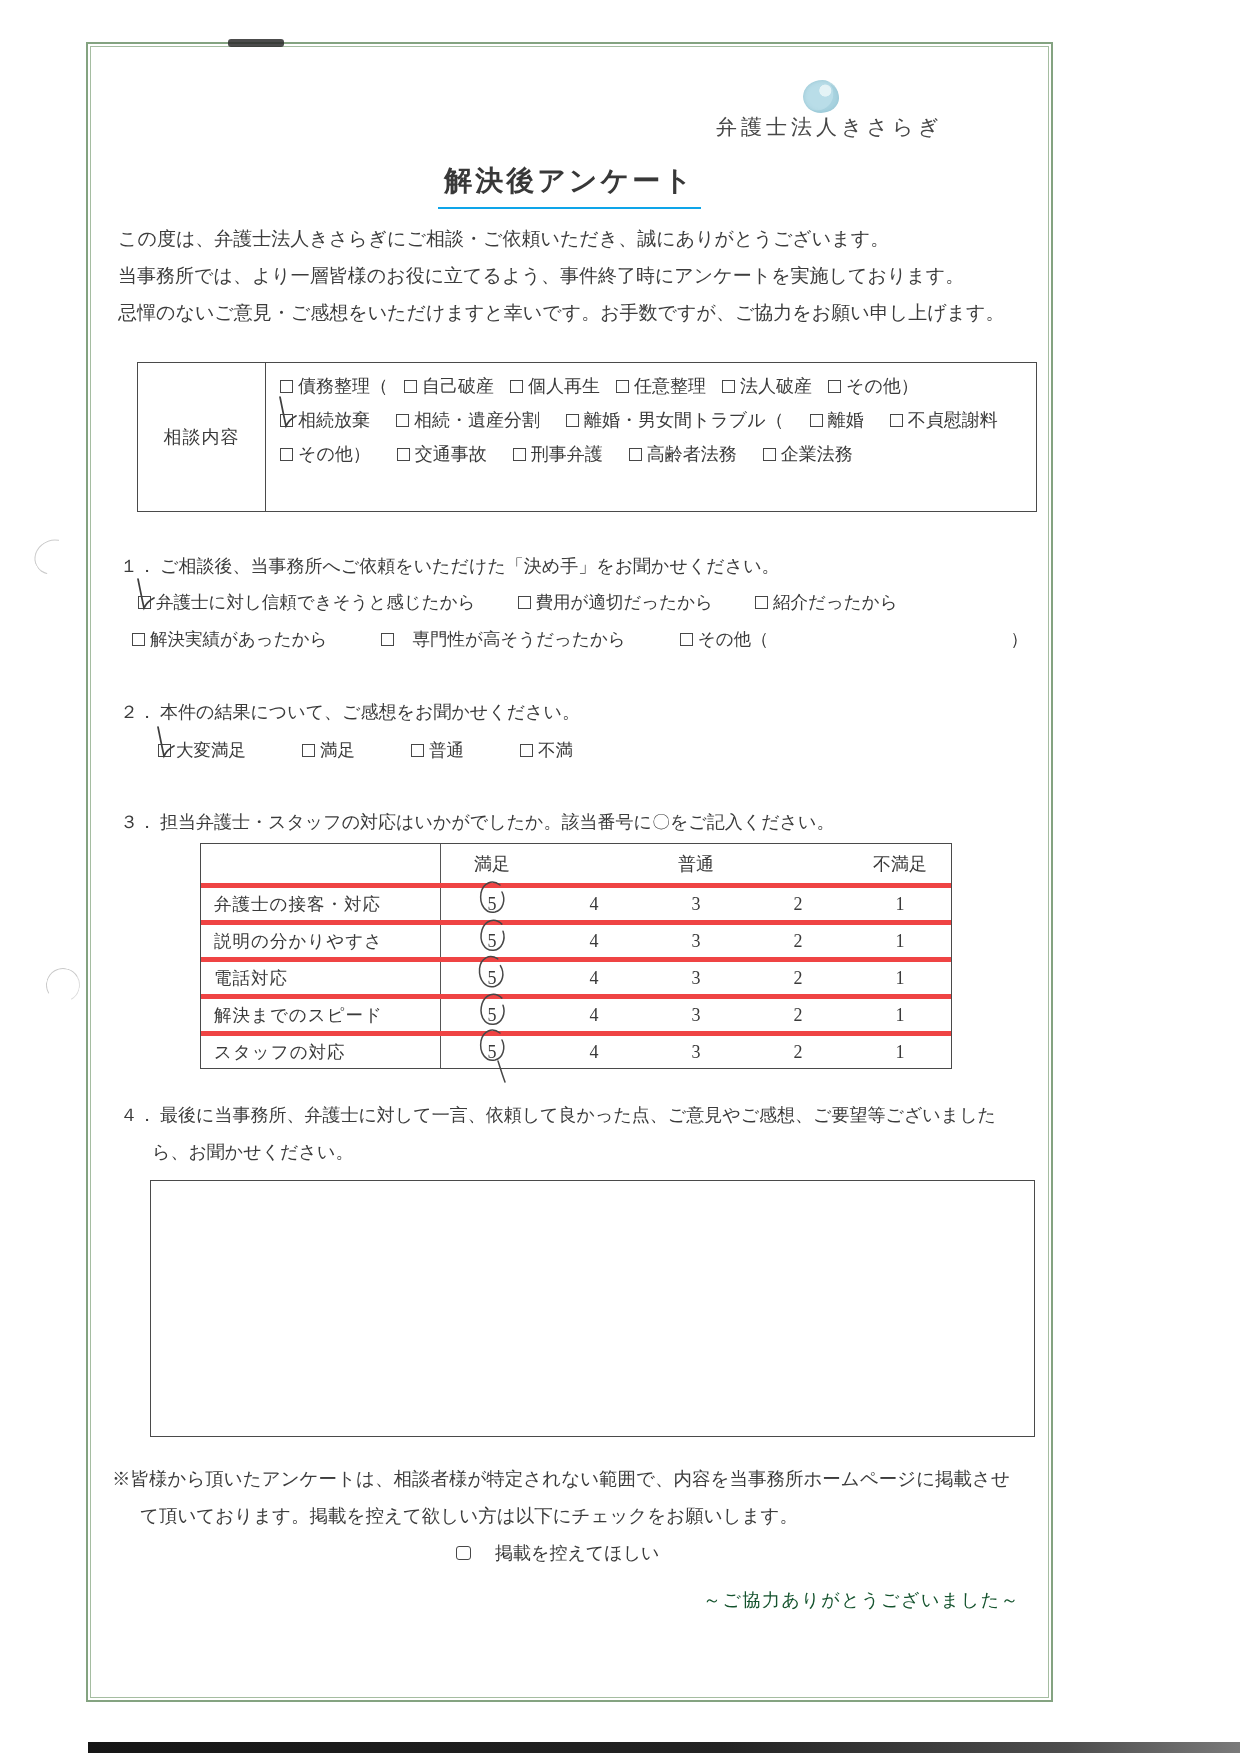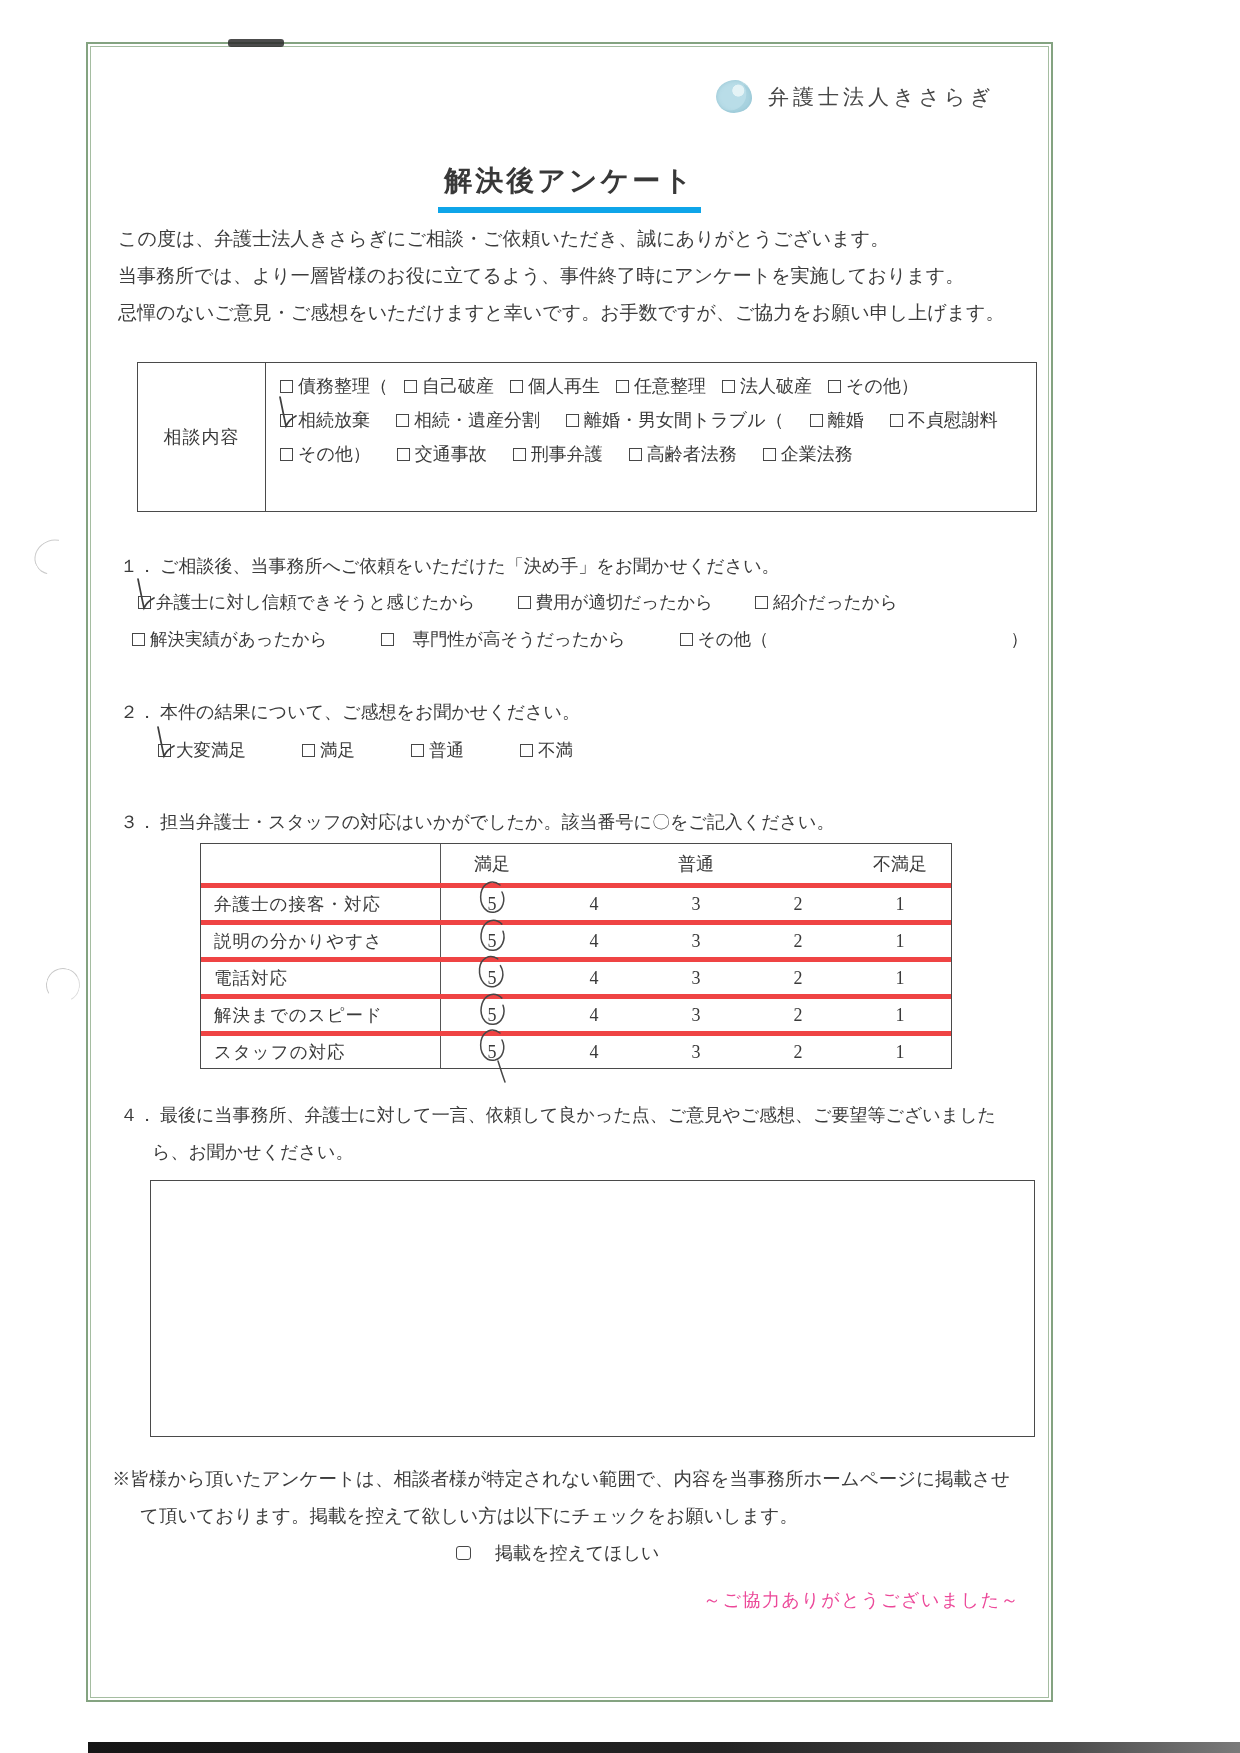--- a/index.html
+++ b/index.html
@@ -25,38 +25,38 @@
 
   
   .smudge-top { left:228px; top:39px; width:56px; height:8px; background:#2d2d2d; border-radius:3px; opacity:.85; }
   .bottom-strip { left:88px; top:1742px; width:1152px; height:11px;
     background:linear-gradient(to right,#161616 0%,#232323 55%,#4d4d4d 85%,#7a7a7a 100%); }
   .punch { border:1.6px solid #c7c7c7; border-radius:50%; background:transparent; }
   .punch.p1 { left:34px; top:540px; width:38px; height:34px; border-color:#cccccc transparent transparent #cccccc; transform:rotate(-30deg); }
   .punch.p2 { left:46px; top:968px; width:34px; height:34px; border-color:#c9c9c9 #dddddd transparent #c9c9c9; transform:rotate(15deg); }
 
   
-  .logo { left:716px; top:80px; display:flex; align-items:center; }
+  .logo { left:716px; top:80px; display:flex; align-items:center;flex-direction:column; }
   .logo-icon {
     width:36px; height:33px; margin-right:16px;
     background:
       radial-gradient(circle at 62% 32%, #e4f3f6 0 18%, transparent 20%),
       radial-gradient(circle at 38% 42%, #b9dde8 0 55%, transparent 58%),
       radial-gradient(circle at 55% 60%, #a9d3e0 0 60%, transparent 64%);
     border-radius:54% 46% 50% 50% / 50% 55% 45% 50%;
     box-shadow:inset 0 0 4px rgba(140,190,205,.8);
     background-color:#cde7ee;
   }
   .logo-text { font-size:21px; letter-spacing:4px; color:#474747; }
 
   
   .title-wrap { left:86px; top:162px; width:967px; text-align:center; }
   .title {
     display:inline-block; font-size:28px; font-weight:700; letter-spacing:3px;
-    color:#383838; border-bottom:6px solid #0ea5e9; padding:0 6px 7px 6px;
+    color:#383838; border-bottom:2px solid #0ea5e9; padding:0 6px 7px 6px;
   }
 
   
   .intro { left:118px; top:220px; font-size:19px; line-height:37px; color:#3c3c3c; }
 
   
   .cb {
     display:inline-block; width:13px; height:13px;
     border:1.6px solid #474747; vertical-align:-1px; position:relative;
     background:#fff;
@@ -115,21 +115,21 @@
   
   .comment-box { left:150px; top:1180px; width:885px; height:257px; border:1.6px solid #4a4a4a; background:#fff; }
 
   
   .note { font-size:18.5px; color:#3c3c3c; white-space:nowrap; }
   .note1 { left:112px; top:1466px; }
   .note2 { left:140px; top:1503px; }
   .optout { left:456px; top:1541px; font-size:18px; }
   .optout .cb { width:15px; height:14px; border-radius:3px; }
   .optout .cb-label { margin-left:24px; }
-  .thanks { left:703px; top:1588px; font-size:18px; letter-spacing:1.5px; color:#ec4899; white-space:nowrap; }
+  .thanks { left:703px; top:1588px; font-size:18px; letter-spacing:1.5px; color:#14532d; white-space:nowrap; }
 </style>
 </head>
 <body>
 
 <div class="abs frame"></div>
 <div class="abs smudge-top"></div>
 <div class="abs punch p1"></div>
 <div class="abs punch p2"></div>
 <div class="abs bottom-strip"></div>
 

